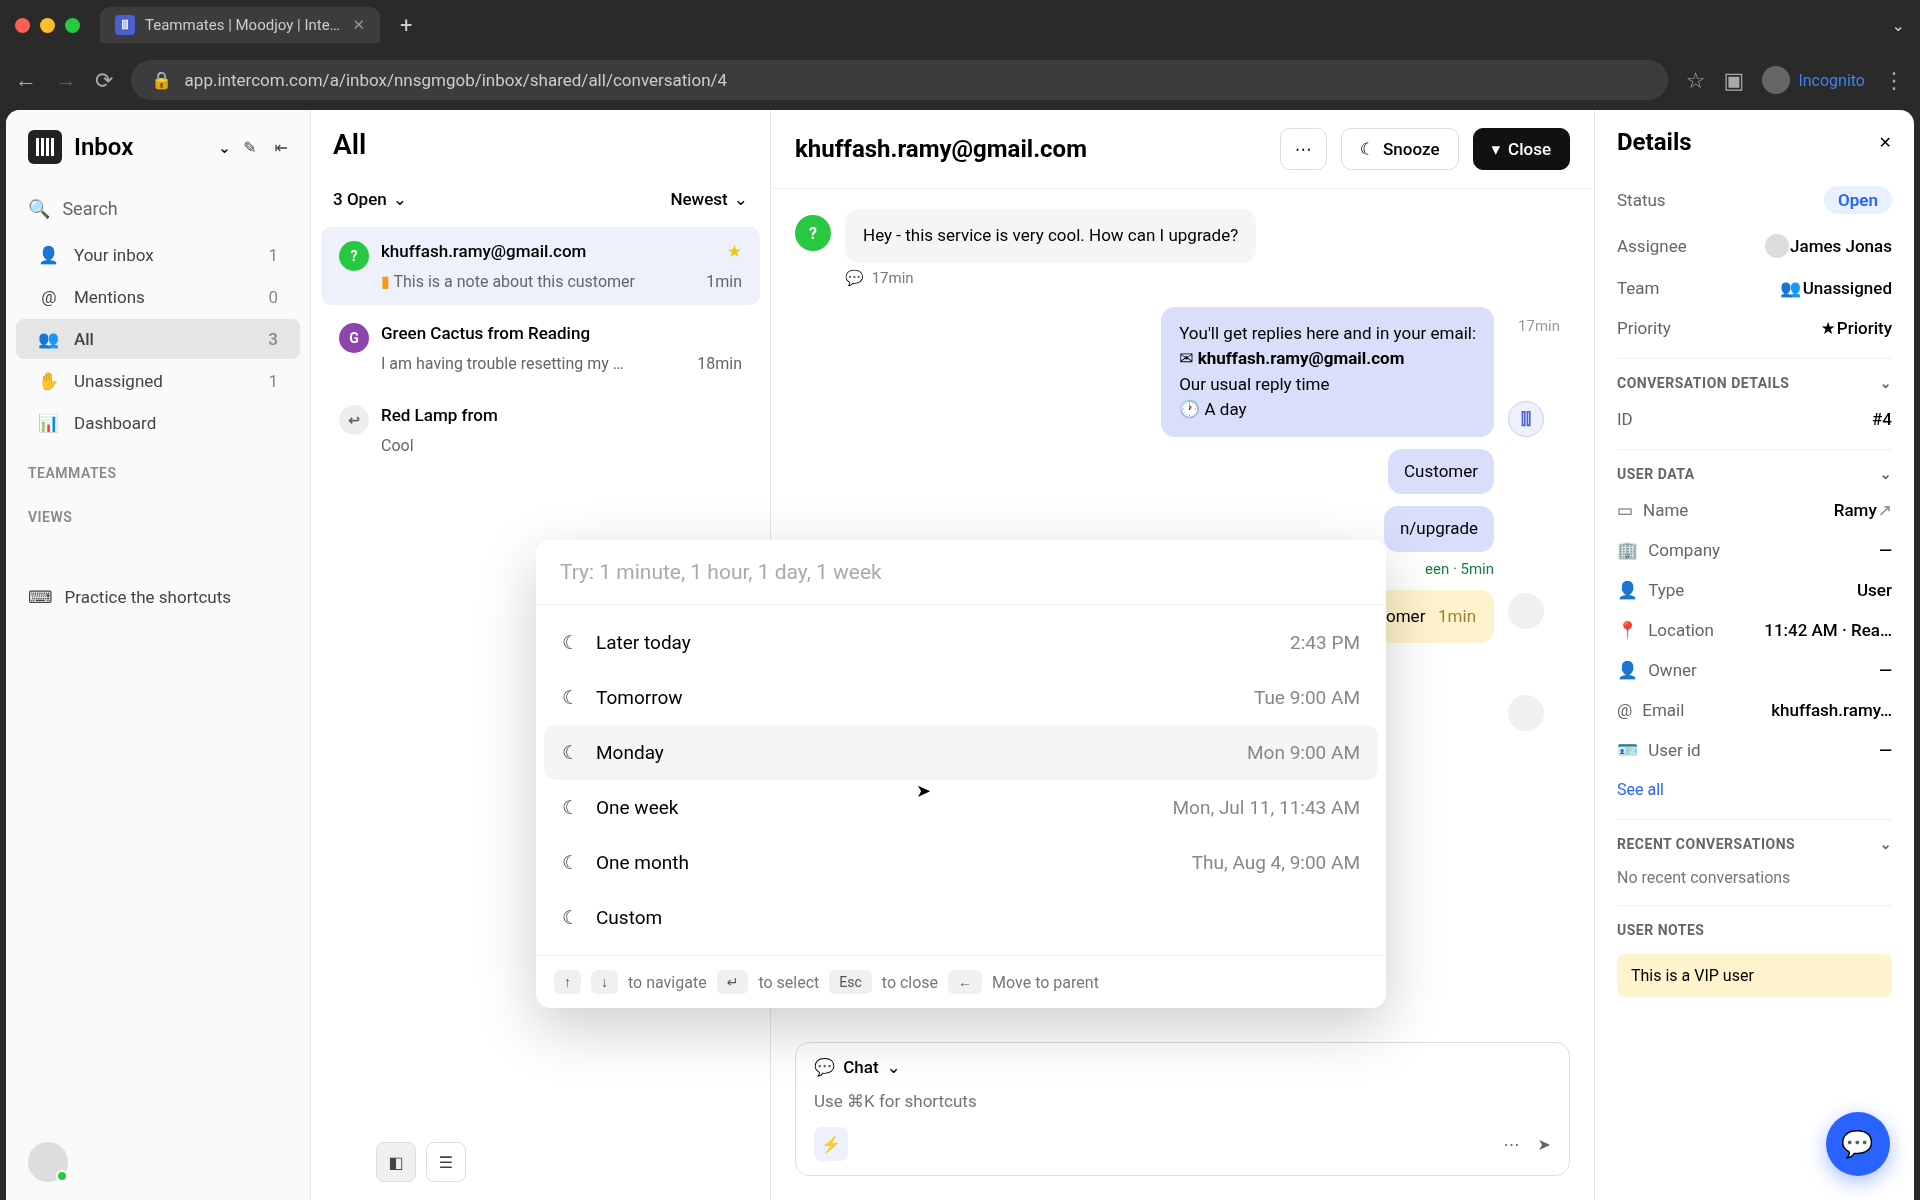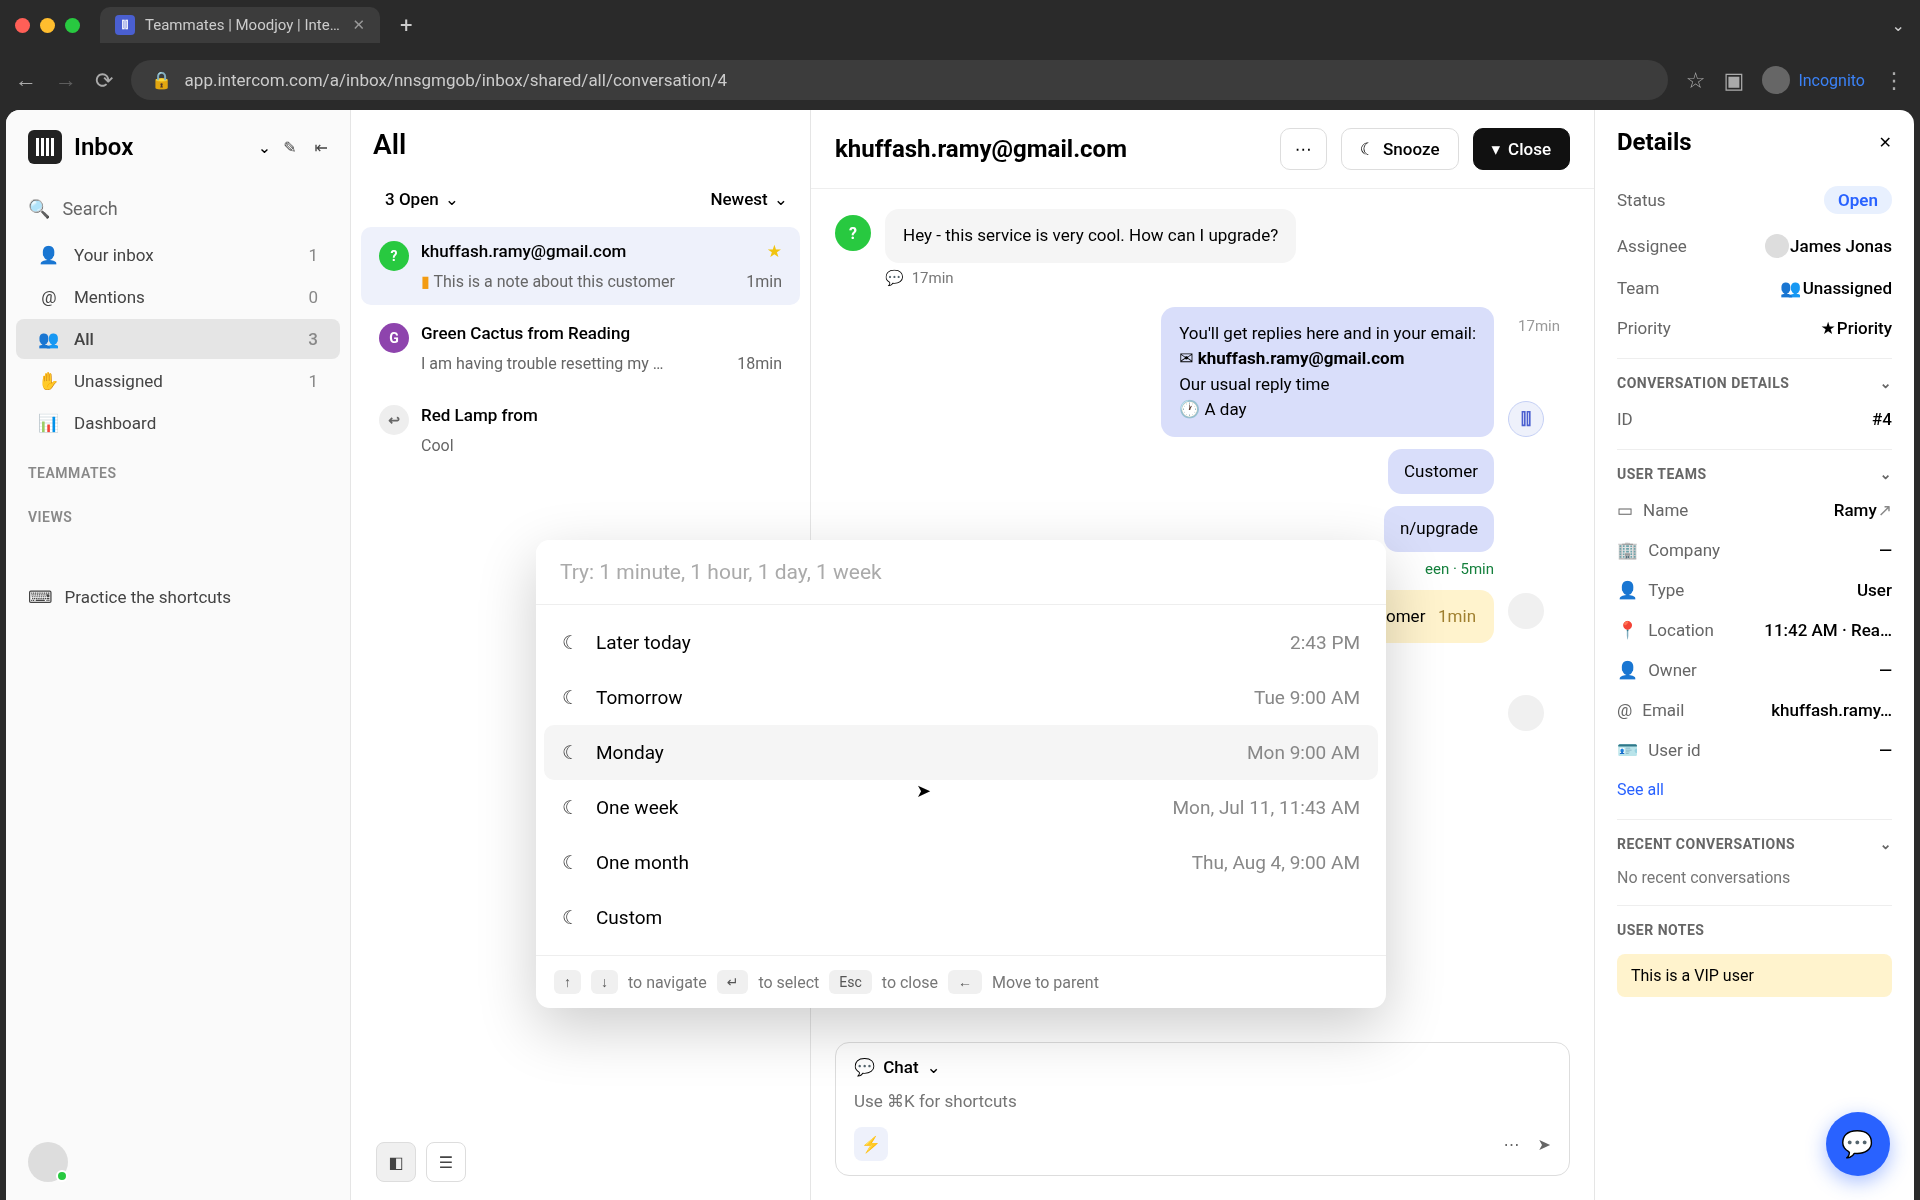--- a/index.html
+++ b/index.html
@@ -22,21 +22,21 @@
 .nav-btn { color: #aaa; font-size: 22px; cursor: pointer; }
 .url-input { flex: 1; background: #3c3c3c; border-radius: 30px; padding: 10px 20px; color: #ccc; font-size: 17px; display: flex; align-items: center; gap: 12px; }
 .url-actions { display: flex; gap: 18px; align-items: center; }
 .incognito { display: flex; align-items: center; gap: 8px; color: #3b82f6; font-size: 16px; }
 .incognito-icon { width: 28px; height: 28px; background: #666; border-radius: 50%; }
 
 
 .app { background: #fff; height: 1090px; display: flex; border-radius: 14px 14px 0 0; overflow: hidden; margin: 0 6px; position: relative; }
 
 
-.sidebar { width: 345px; border-right: 1px solid #e5e5e5; background: #fafafa; padding: 20px 0; }
+.sidebar { width: 305px; border-right: 1px solid #e5e5e5; background: #fafafa; padding: 20px 0; }
 .sidebar-header { display: flex; align-items: center; padding: 0 22px 20px; gap: 12px; }
 .logo { width: 34px; height: 34px; background: #222; border-radius: 6px; display: flex; align-items: center; justify-content: center; }
 .logo-lines { display: flex; gap: 2px; }
 .logo-line { width: 3px; height: 18px; background: #fff; }
 .inbox-title { font-size: 24px; font-weight: 600; flex: 1; }
 .sidebar-actions { display: flex; gap: 18px; color: #444; }
 .search-row { display: flex; align-items: center; gap: 12px; padding: 14px 22px; color: #666; font-size: 18px; cursor: pointer; }
 .nav-item { display: flex; align-items: center; padding: 10px 22px; gap: 14px; color: #444; font-size: 17px; cursor: pointer; border-radius: 8px; margin: 2px 10px; }
 .nav-item.active { background: #e5e5e5; font-weight: 500; }
 .nav-item .count { margin-left: auto; color: #888; }
@@ -45,21 +45,21 @@
 .shortcuts { display: flex; align-items: center; gap: 12px; padding: 14px 22px; color: #444; font-size: 17px; cursor: pointer; margin-top: 40px; }
 .avatar-bottom { position: absolute; bottom: 18px; left: 22px; }
 .avatar-circle { width: 40px; height: 40px; background: #ddd; border-radius: 50%; position: relative; }
 .status-dot { width: 12px; height: 12px; background: #28c940; border-radius: 50%; position: absolute; bottom: 0; right: 0; border: 2px solid #fff; }
 
 
 .conv-list { width: 460px; border-right: 1px solid #e5e5e5; padding: 18px 0; }
 .conv-list-header { padding: 0 22px 18px; }
 .conv-list-title { font-size: 28px; font-weight: 600; }
 .conv-filters { display: flex; justify-content: space-between; padding: 10px 22px 14px; font-size: 17px; }
-.filter { display: flex; align-items: center; gap: 6px; cursor: pointer; font-weight: 500; margin-left: 12px; }
+.filter { display: flex; align-items: center; gap: 6px; cursor: pointer; font-weight: 500; }
 .conv-item { padding: 14px 18px; cursor: pointer; display: flex; gap: 12px; border-radius: 10px; margin: 4px 10px; }
 .conv-item.selected { background: #eef1fb; }
 .conv-avatar { width: 30px; height: 30px; border-radius: 50%; flex-shrink: 0; display: flex; align-items: center; justify-content: center; color: white; font-weight: bold; font-size: 14px; }
 .conv-avatar.green { background: #28c940; }
 .conv-avatar.purple { background: #8e44ad; }
 .conv-avatar.reply { background: #eee; color: #666; }
 .conv-content { flex: 1; min-width: 0; }
 .conv-from { font-size: 17px; font-weight: 500; display: flex; align-items: center; justify-content: space-between; }
 .conv-preview { font-size: 16px; color: #666; display: flex; justify-content: space-between; margin-top: 11px; }
 .conv-preview .text { white-space: nowrap; overflow: hidden; text-overflow: ellipsis; max-width: 280px; }
@@ -398,21 +398,21 @@
     <div class="section-header">
         <span>CONVERSATION DETAILS</span>
         <span>⌄</span>
       </div>
     <div class="detail-row">
         <span class="detail-label">ID</span>
         <span class="detail-value">#4</span>
       </div>
 
     <div class="section-header">
-        <span>USER TEAMS</span>
+        <span>USER DATA</span>
         <span>⌄</span>
       </div>
     <div class="detail-row">
         <span class="detail-label">
           <span>▭</span>
           <span>Name</span>
         </span>
         <span class="detail-value">
           <span>Ramy</span>
           <span class="ext-link">↗</span>

